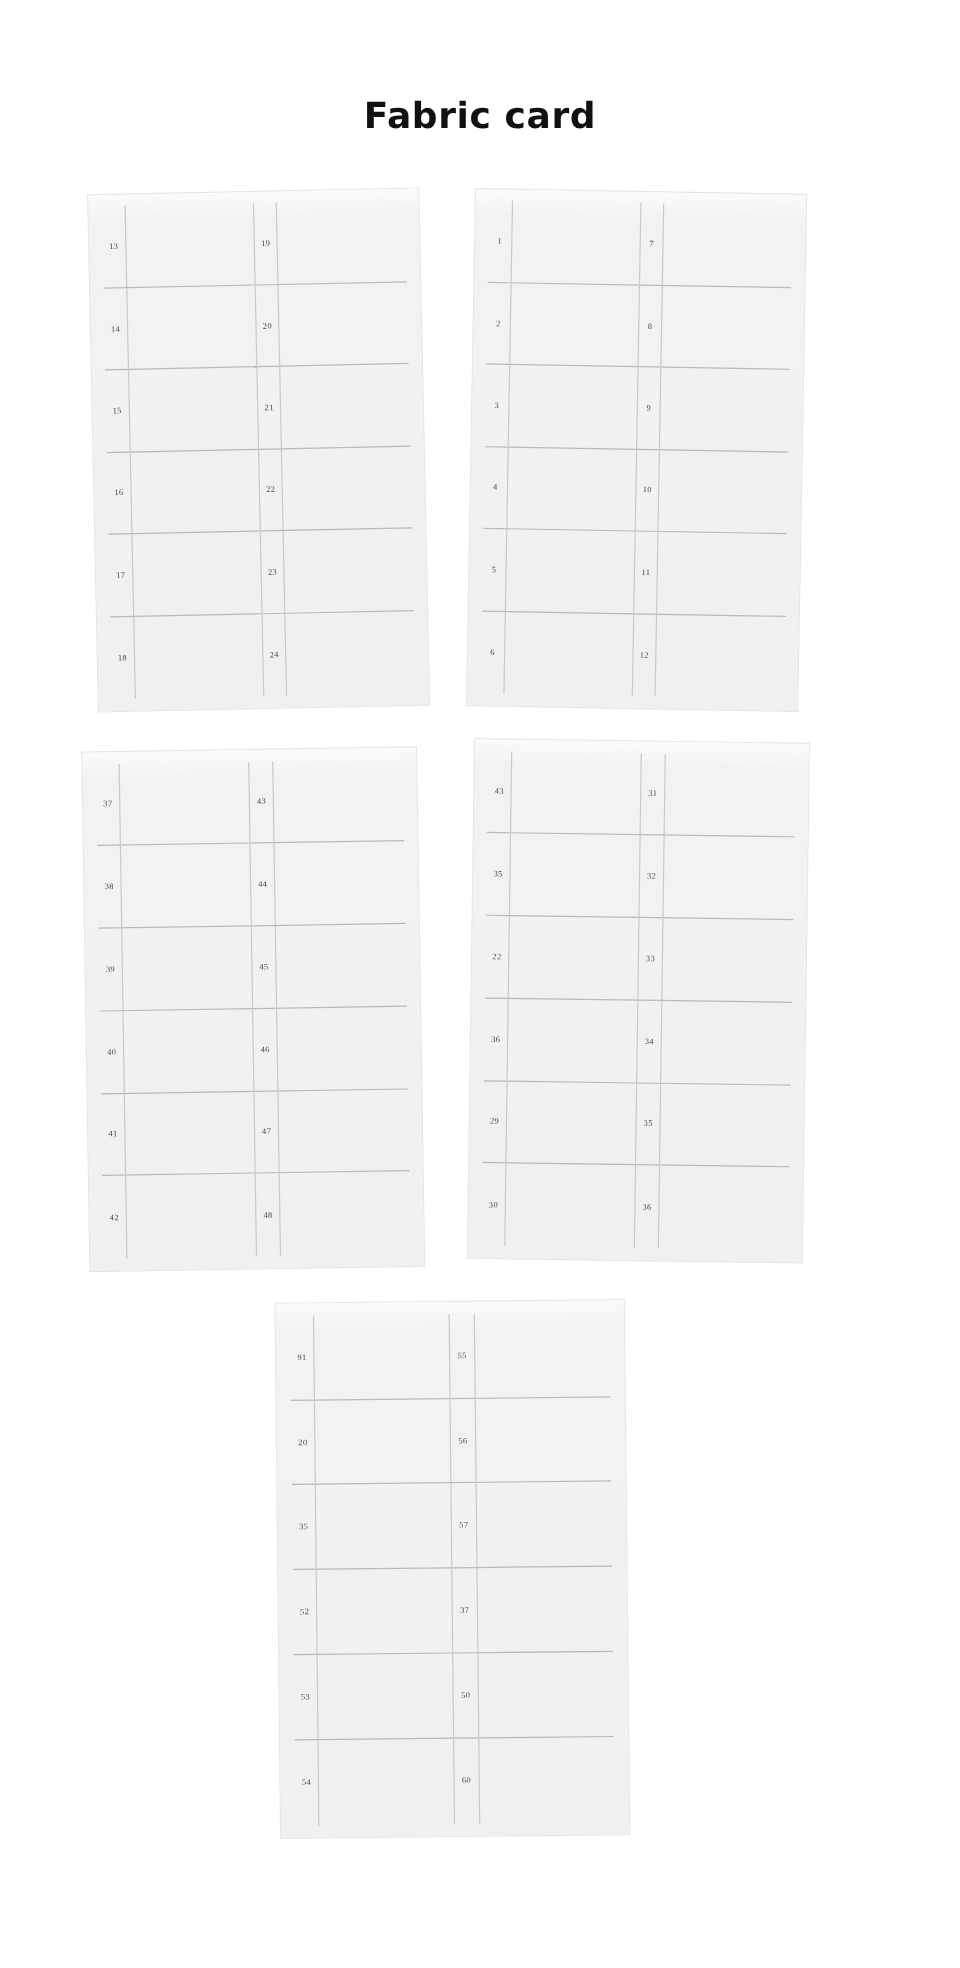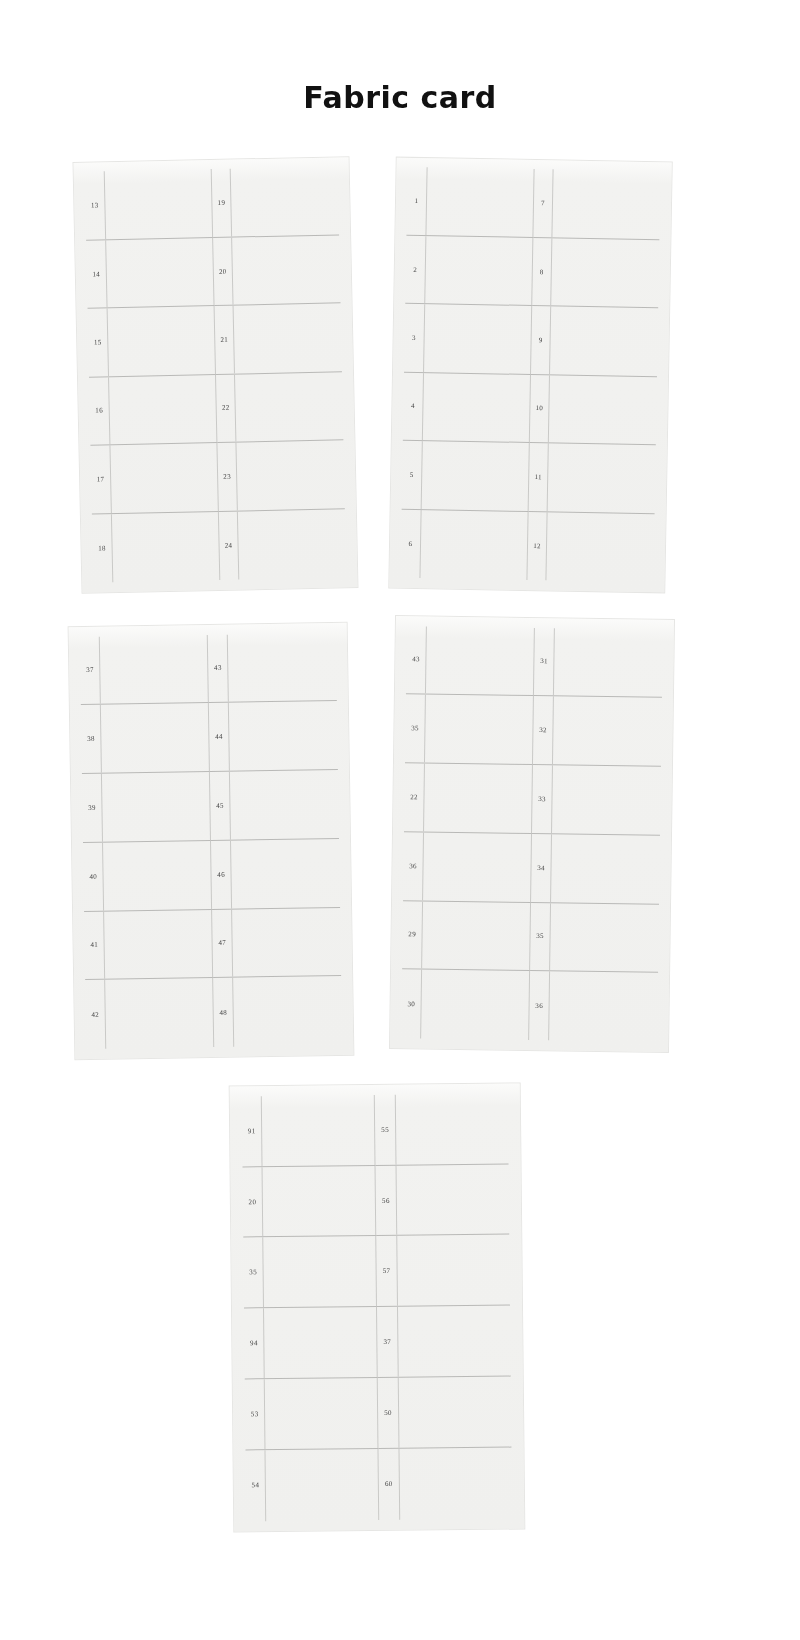--- a/index.html
+++ b/index.html
@@ -874,21 +874,21 @@
                 <div class="swatch-inner"></div>
                 <div class="swatch-zig top"></div>
                 <div class="swatch-zig bot"></div>
                 <div class="swatch-side l"></div>
                 <div class="swatch-side r"></div>
                 <div class="tex"></div>
               </div>
             </div>
           </div>
           <div class="cell col0" style="grid-area: 4 / 1;">
-            <div class="cell-num">94</div>
+            <div class="cell-num">52</div>
             <div class="swatch-wrap">
               <div class="swatch" style="--c: #9a5f2c; background: transparent;">
                 <div class="swatch-inner"></div>
                 <div class="swatch-zig top"></div>
                 <div class="swatch-zig bot"></div>
                 <div class="swatch-side l"></div>
                 <div class="swatch-side r"></div>
                 <div class="tex"></div>
               </div>
             </div>

